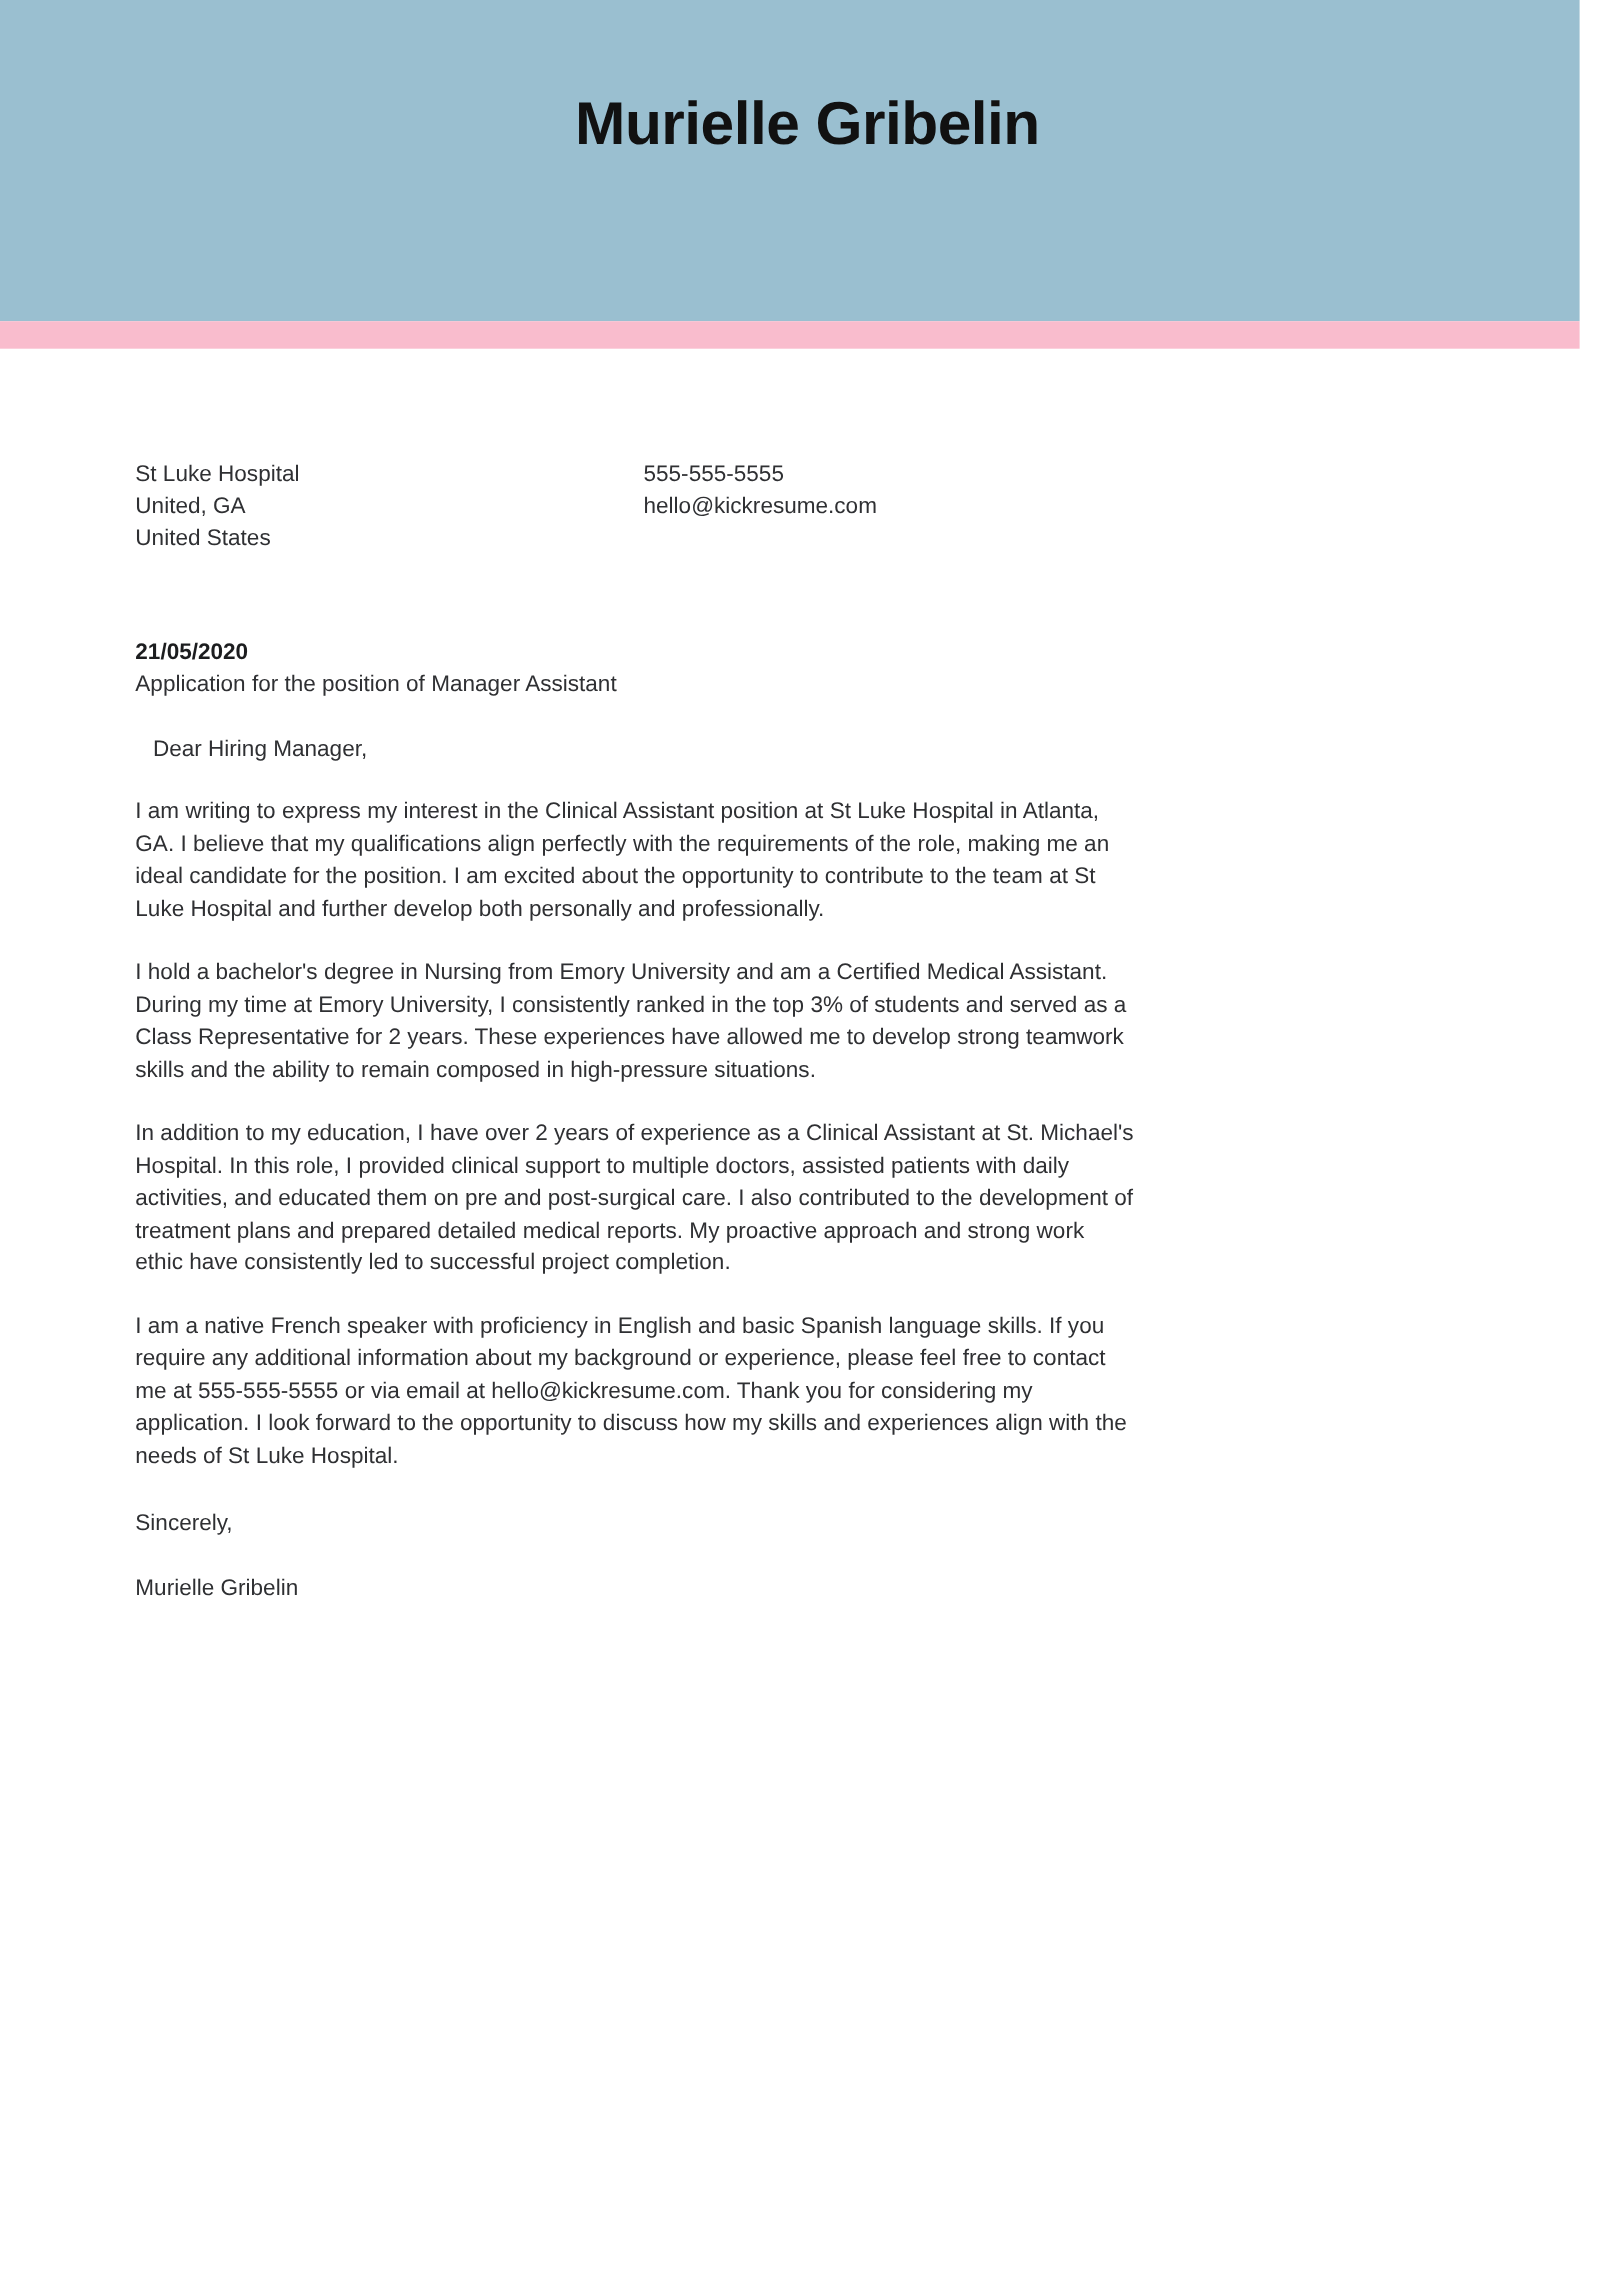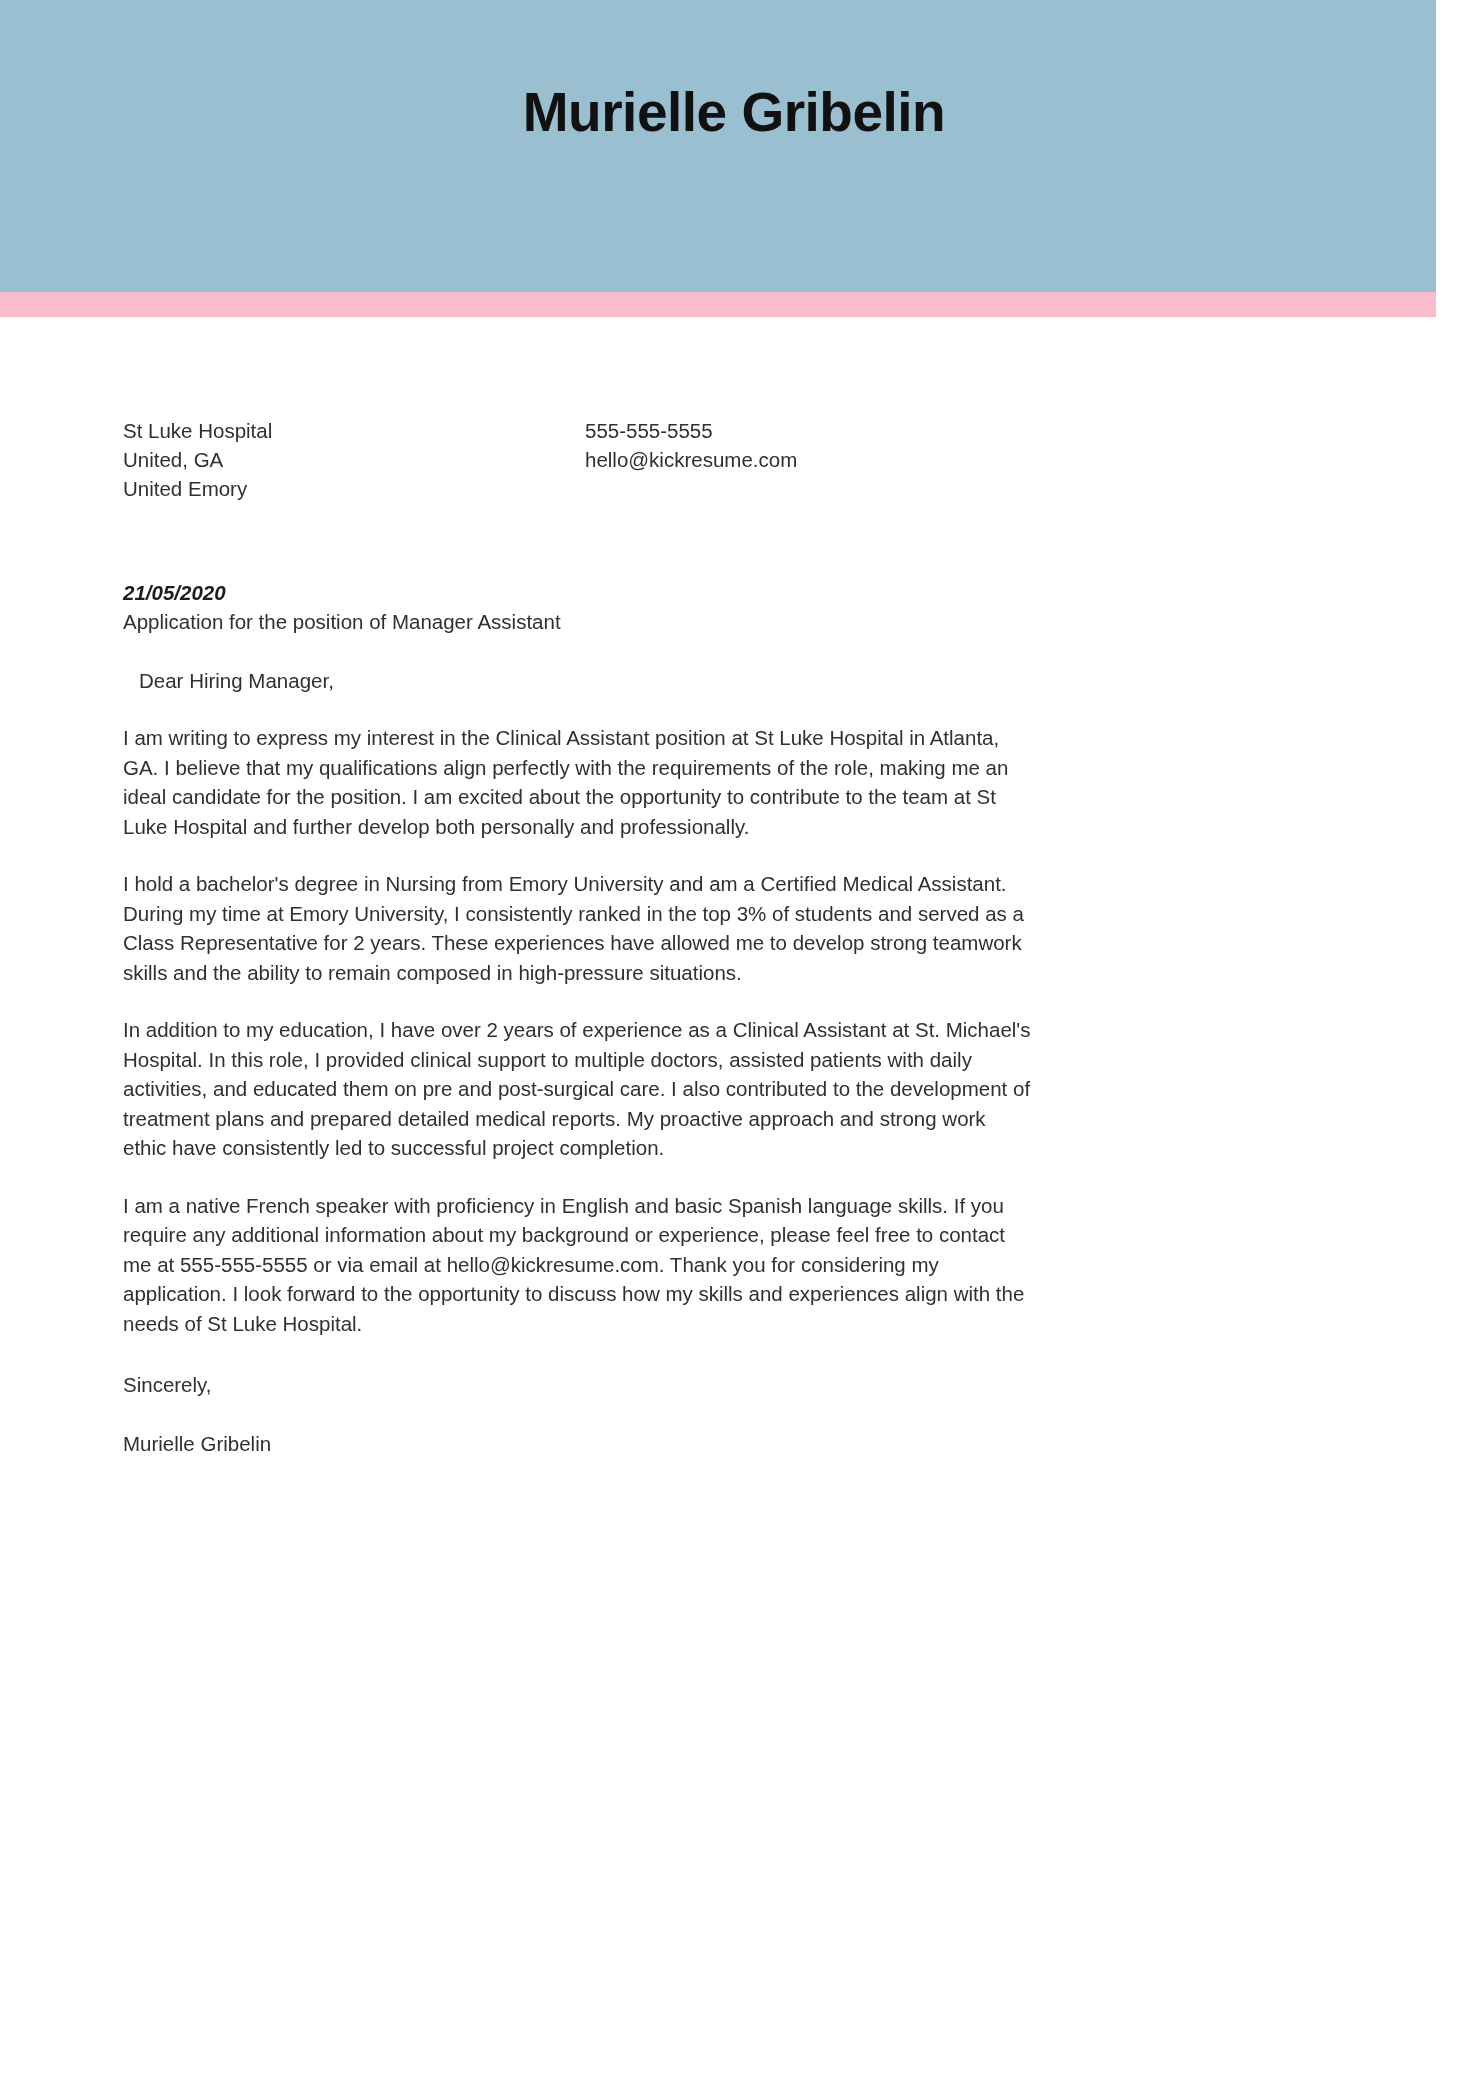--- a/index.html
+++ b/index.html
@@ -76,21 +76,20 @@
   .contact-line { white-space: nowrap; }
 
   .meta-block {
     margin-top: 75px;
     font-size: 20.5px;
     line-height: 29px;
   }
   .meta-date {
     font-weight: bold;
     color: #1c1d1f;
-    font-style: italic;
   }
   .meta-subject {
     color: #2f3033;
   }
 
   .salutation {
     margin-top: 30px;
     font-size: 20.5px;
     line-height: 29px;
     color: #2f3033;
@@ -131,21 +130,21 @@
   </div>
 
   <div class="accent-stripe"></div>
 
   <div class="content">
 
     <div class="contact-block">
       <div class="contact-col contact-col-left">
         <div class="contact-line">St Luke Hospital</div>
         <div class="contact-line">United, GA</div>
-        <div class="contact-line">United Emory</div>
+        <div class="contact-line">United States</div>
       </div>
       <div class="contact-col contact-col-right">
         <div class="contact-line">555-555-5555</div>
         <div class="contact-line">hello@kickresume.com</div>
       </div>
     </div>
 
     <div class="meta-block">
       <div class="meta-date">21/05/2020</div>
       <div class="meta-subject">Application for the position of Manager Assistant</div>

